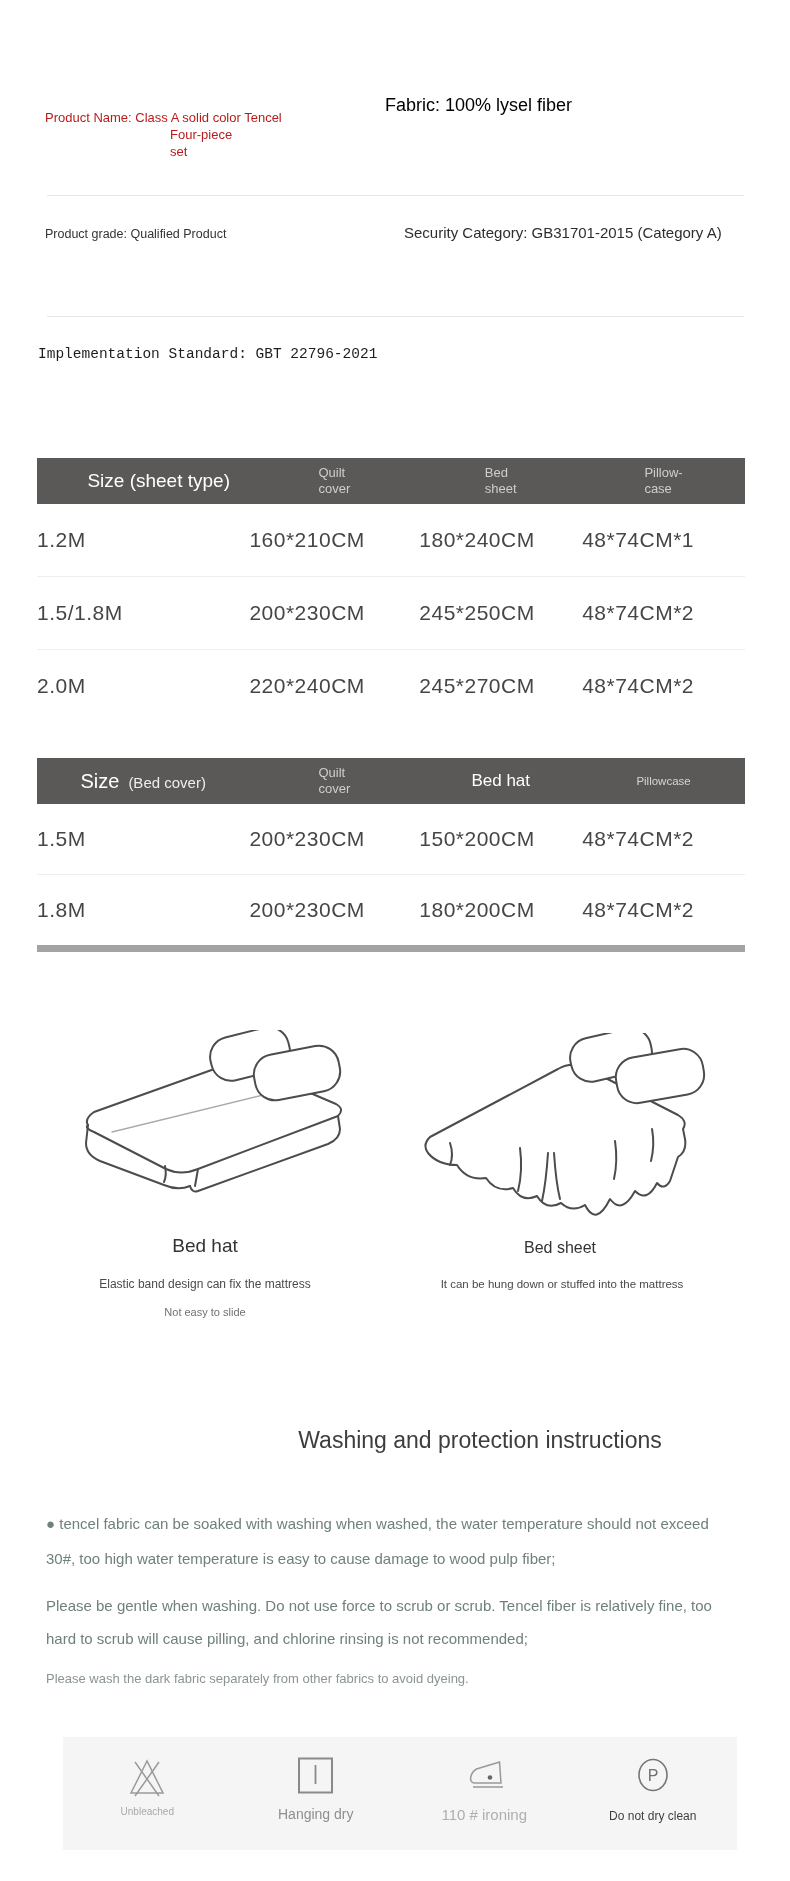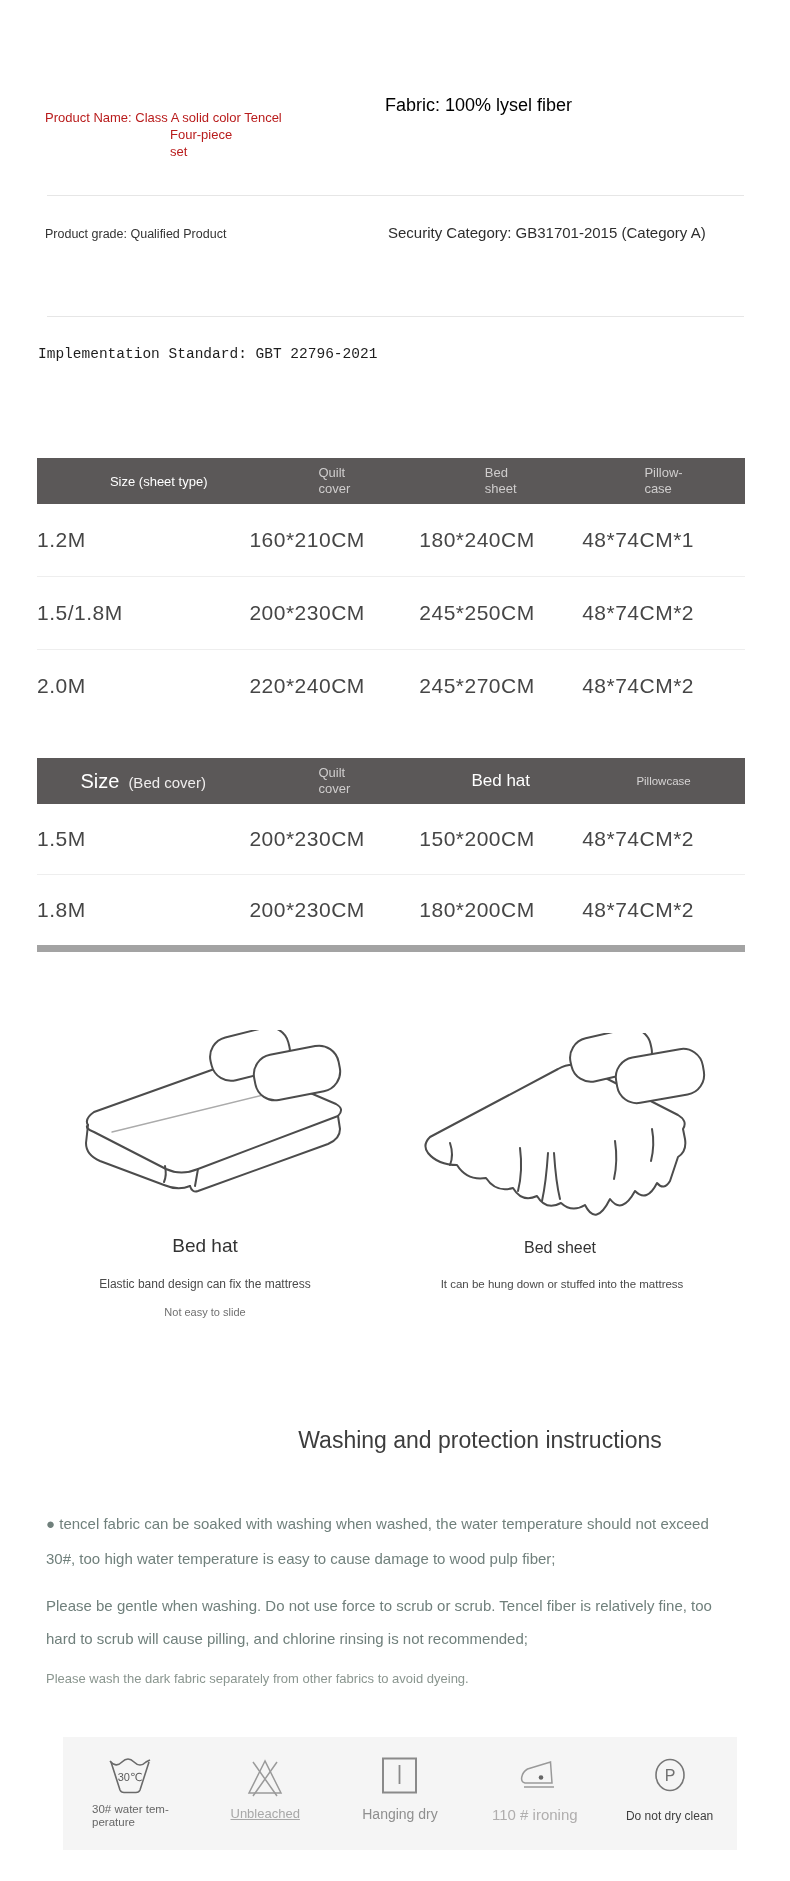--- a/index.html
+++ b/index.html
@@ -11,28 +11,28 @@
   .pre-line{white-space:pre-line;}
   .center{text-align:center;}
 
   
   .pname{left:45px;top:84px;width:290px;font-size:13px;line-height:17px;color:#b91c1c;margin-top:25px;}
   .pname .cont{margin-left:125px;}
   .fabric{left:385px;top:95px;font-size:18px;color:#000000;}
   .hr{height:1px;background:#e6e6e6;left:47px;width:697px;}
   .hr1{top:195px;} .hr2{top:316px;}
   .grade{left:45px;top:227px;font-size:12.5px;color:#333;}
-  .security{left:388px;top:224px;font-size:15px;color:#2e2e2e;}
+  .security{left:404px;top:224px;font-size:15px;color:#2e2e2e;}
   .standard{left:38px;top:346px;font-size:14.5px;color:#1e1e1e;font-family:Liberation Mono, monospace;}
 
   
   .size-table{left:37px;width:708px;}
   .t1{top:458px;} .t2{top:758px;}
   .thead{height:46px;background:#5b5858;display:grid;grid-template-columns:30% 24% 23% 23%;align-items:center;}
-  .th-size{color:#fff;font-size:13px;text-align:center;margin-left:31px;}
+  .th-size{color:#fff;font-size:19px;text-align:center;margin-left:31px;}
   .th-size2{display:flex;justify-content:center;align-items:baseline;gap:9px;color:#fff;}
   .th-size2 .big{font-size:20px;} .th-size2 .small{font-size:15px;color:#efeded;}
   .th-sub{display:flex;justify-content:center;}
   .th-sub span{font-size:13px;line-height:16px;color:#cfcdcd;text-align:left;}
   .th-single{color:#fff;font-size:17px;text-align:center;}
   .th-tiny{color:#d6d4d4;font-size:11.5px;text-align:center;}
   .trow{height:72px;display:grid;grid-template-columns:30% 24% 23% 23%;align-items:center;
         font-size:21px;letter-spacing:.5px;color:#464646;border-bottom:1px solid #eeeeee;}
   .t2 .trow{height:70px;}
   .trow.last{border-bottom:none;}
@@ -55,21 +55,21 @@
   .p2{top:1589px;font-size:15px;line-height:33px;}
   .p3{top:1671px;font-size:13px;color:#8a968f;}
 
   
   .care-strip{left:63px;top:1737px;width:674px;height:113px;background:#f5f5f5;display:flex;}
   .care-item{flex:1;display:flex;flex-direction:column;align-items:center;padding-top:16px;}
   .care-icon{height:46px;display:flex;align-items:center;justify-content:center;}
   .care-icon svg{fill:none;}
   .cl{margin-top:7px;}
   .cl1{font-size:11.5px;line-height:13px;color:#666;text-align:left;margin-top:4px;}
-  .cl2{font-size:13px;color:#a8a8a8;text-decoration:underline;}
+  .cl2{font-size:10px;color:#a8a8a8;}
   .cl3{font-size:14px;color:#8f8f8f;}
   .cl4{font-size:15px;color:#b0aeae;}
   .cl5{font-size:12px;color:#3f3f3f;margin-top:10px;}
 </style>
 </head>
 <body>
 
 <div id="page">
 
   <div class="abs pname">
@@ -176,31 +176,20 @@
   <div class="abs center cap-title-r">Bed sheet</div>
   <div class="abs center cap-sub-r">It can be hung down or stuffed into the mattress</div>
 
   <div class="abs center wash-title">Washing and protection instructions</div>
   <div class="abs para p1">● tencel fabric can be soaked with washing when washed, the water temperature should not exceed 30#, too high water temperature is easy to cause damage to wood pulp fiber;</div>
   <div class="abs para p3">Please wash the dark fabric separately from other fabrics to avoid dyeing.</div>
   <div class="abs para p2">Please be gentle when washing. Do not use force to scrub or scrub. Tencel fiber is relatively fine, too hard to scrub will cause pilling, and chlorine rinsing is not recommended;</div>
 
   <div class="abs care-strip">
 
-    <div class="care-item">
-      <div class="care-icon">
-        <svg width="46" height="44" viewBox="0 0 46 44">
-          <path d="M3 7 C7 12 11 12 15 8 C19 4 23 4 27 8 C31 12 35 12 39 8 L43 6" stroke="#6a6a6a" stroke-width="1.6" fill="none"></path>
-          <path d="M4 8 L13 36 Q14 38.5 17 38.5 L29 38.5 Q32 38.5 33 36 L42 8" stroke="#6a6a6a" stroke-width="1.6" fill="none"></path>
-          <text x="23" y="27" font-size="11" fill="#5a5a5a" text-anchor="middle">30℃</text>
-        </svg>
-      </div>
-      <div class="cl cl1 pre-line">30# water tem-
-perature</div>
-    </div>
 
     <div class="care-item">
       <div class="care-icon">
         <svg width="44" height="44" viewBox="0 0 44 44">
           <path d="M22 7 L6 39 L38 39 Z" stroke="#9a9a9a" stroke-width="1.5" fill="none"></path>
           <path d="M10 8 L34 42 M34 8 L10 42" stroke="#9a9a9a" stroke-width="1.5" fill="none"></path>
         </svg>
       </div>
       <div class="cl cl2">Unbleached</div>
     </div>

